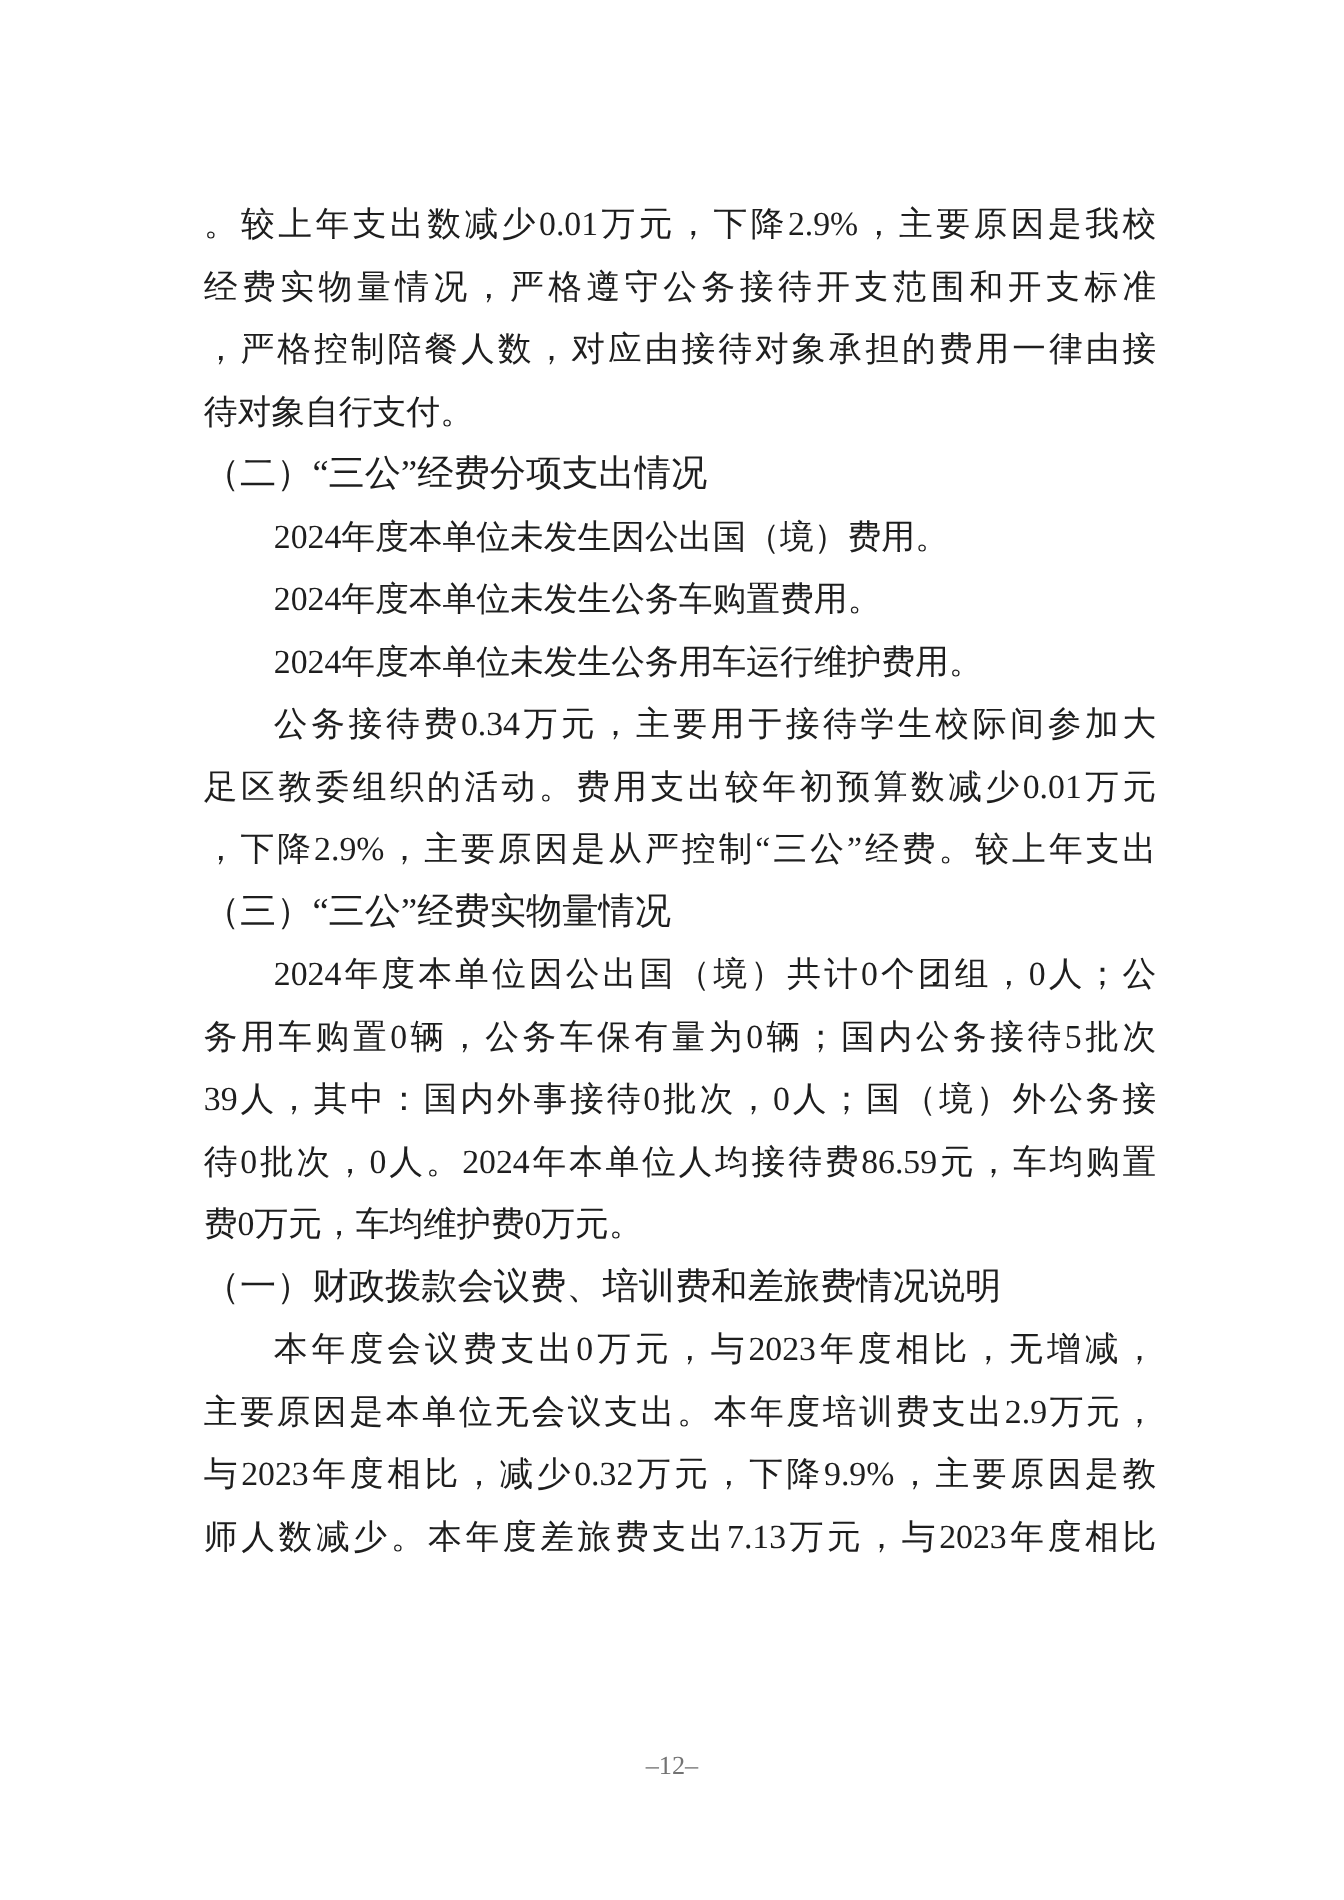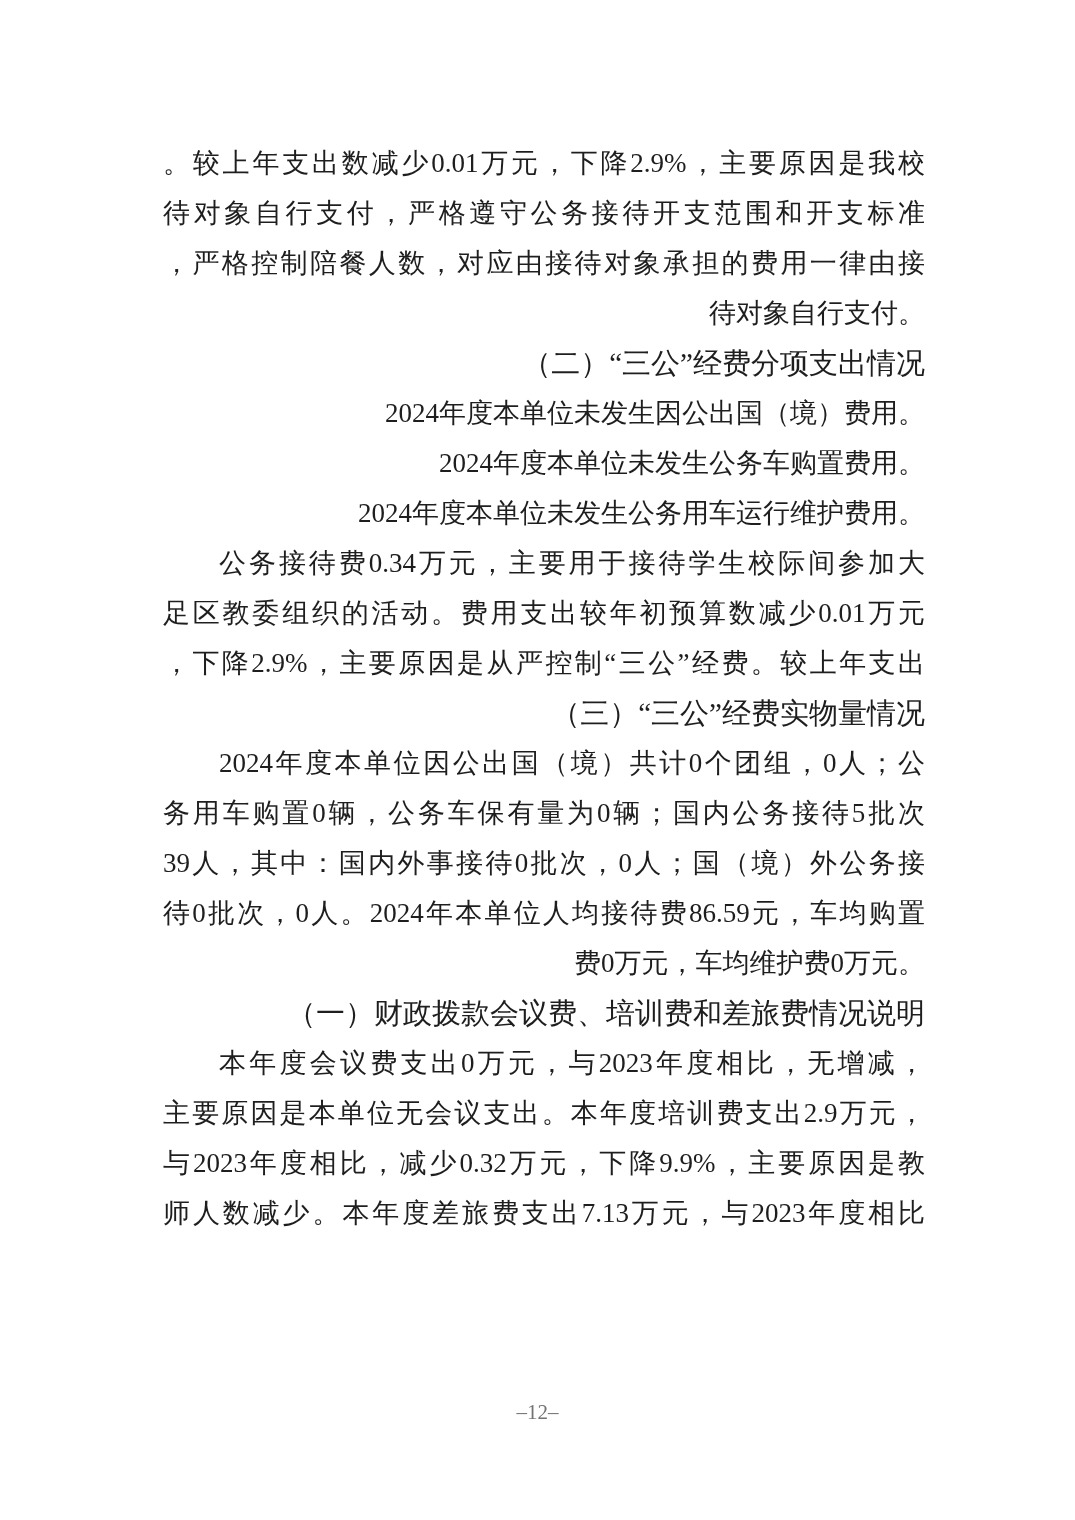--- a/index.html
+++ b/index.html
@@ -7,29 +7,29 @@
     position: relative;
     width: 1075px;
     height: 1520px;
     background: #ffffff;
     color: #1e1e1e;
     font-family: "Liberation Serif", "DejaVu Serif", serif;
     overflow: hidden;
   }
   .content {
     position: absolute;
-    top: 138px;
+    top: 154px;
     left: 163px;
     width: 762px;
   }
   .ln {
     height: 50px;
     line-height: 50px;
     font-size: 27px;
-    text-align: right;
+    text-align: left;
     white-space: normal;
     overflow: hidden;
   }
   
   .j {
     text-align: justify;
     text-align-last: justify;
   }
   
   .ind { padding-left: 56px; }
@@ -54,21 +54,21 @@
     color: #737373;
     font-family: "Liberation Serif", "DejaVu Serif", serif;
   }
 </style>
 </head>
 <body>
 
 <div class="page">
   <div class="content">
     <div class="ln j">。较上年支出数减少0.01万元，下降2.9%，主要原因是我校</div>
-    <div class="ln j">待对象自行支付，严格遵守公务接待开支范围和开支标准</div>
+    <div class="ln j">经费实物量情况，严格遵守公务接待开支范围和开支标准</div>
     <div class="ln j">，严格控制陪餐人数，对应由接待对象承担的费用一律由接</div>
     <div class="ln">待对象自行支付。</div>
     <div class="ln h2">（二）“三公”经费分项支出情况</div>
     <div class="ln ind">2024年度本单位未发生因公出国（境）费用。</div>
     <div class="ln ind">2024年度本单位未发生公务车购置费用。</div>
     <div class="ln ind">2024年度本单位未发生公务用车运行维护费用。</div>
     <div class="ln ind j">公务接待费0.34万元，主要用于接待学生校际间参加大</div>
     <div class="ln j">足区教委组织的活动。费用支出较年初预算数减少0.01万元</div>
     <div class="ln j">，下降2.9%，主要原因是从严控制“三公”经费。较上年支出</div>
     <div class="ln h2">（三）“三公”经费实物量情况</div>

